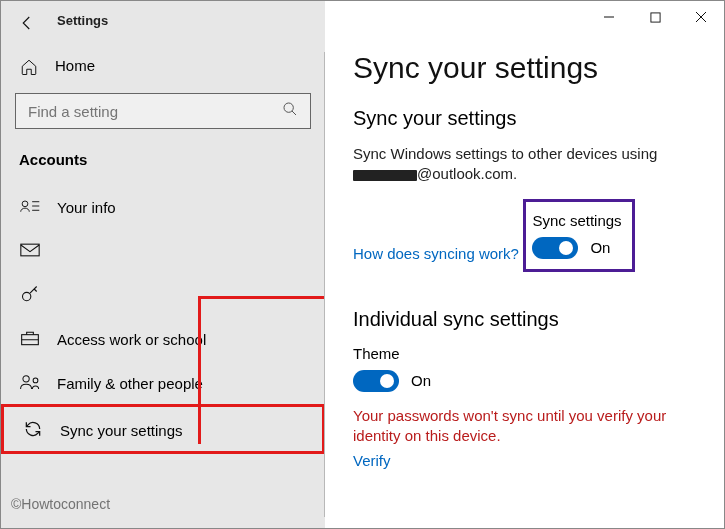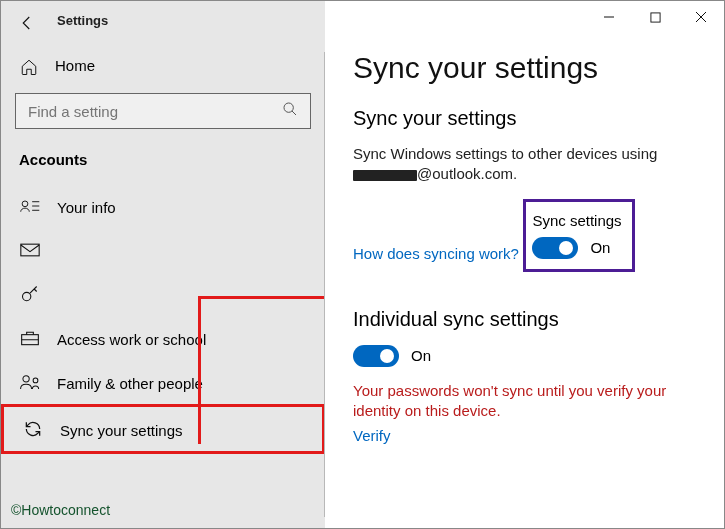--- a/index.html
+++ b/index.html
@@ -36,21 +36,21 @@
   .toggle-label { font-size: 15px; margin-bottom: 8px; }
   .toggle-row { display:flex; align-items:center; gap:12px;}
   .toggle { width: 46px; height: 22px; border-radius: 11px; background: #0067c0; position: relative; }
   .toggle::after { content:""; position:absolute; width:14px; height:14px; border-radius:50%; background:#fff; top:4px; right:5px;}
   .toggle-state { font-size:15px; }
   .warn { color: #b91c1c; font-size: 15px; margin-top: 14px; line-height:1.35;}
   .highlight-box { border: 3px solid #4c1d95; padding: 6px 10px 10px 6px; display:inline-block; margin-top:14px;}
   .connector-h { position:absolute; height:3px; background:#e21a1a; top:296px; left:198px; width:162px;}
   .connector-v { position:absolute; width:3px; background:#e21a1a; top:296px; left:198px; height:148px;}
   .scrollbar-track { position:absolute; left:324px; top:52px; bottom:12px; width:4px; background:#b8b8b8; }
-  .watermark { position:absolute; left:10px; bottom:10px; font-size:14px; color:#14532d;}
+  .watermark { position:absolute; left:10px; bottom:16px; font-size:14px; color:#737373;}
   .redact { display:inline-block; width:64px; height:11px; background:#222; vertical-align:middle; border-radius:1px;}
 </style>
 </head>
 <body>
 
 <div class="window">
 
   <div class="sidebar">
     <div class="back-row">
       <div class="back-ico">
@@ -188,20 +188,21 @@
           <div class="toggle-row">
             <div class="toggle"></div>
             <div class="toggle-state">On</div>
           </div>
         </div>
       </div>
 
       <div class="sub-h" style="margin-top:36px;">Individual sync settings</div>
 
       <div class="toggle-block">
+        <div class="toggle-label">Theme</div>
         <div class="toggle-row">
           <div class="toggle"></div>
           <div class="toggle-state">On</div>
         </div>
       </div>
 
       <div class="warn">Your passwords won't sync until you verify your identity on this device.</div>
       <div class="link" style="margin-top:6px;">Verify</div>
     </div>
   </div>

